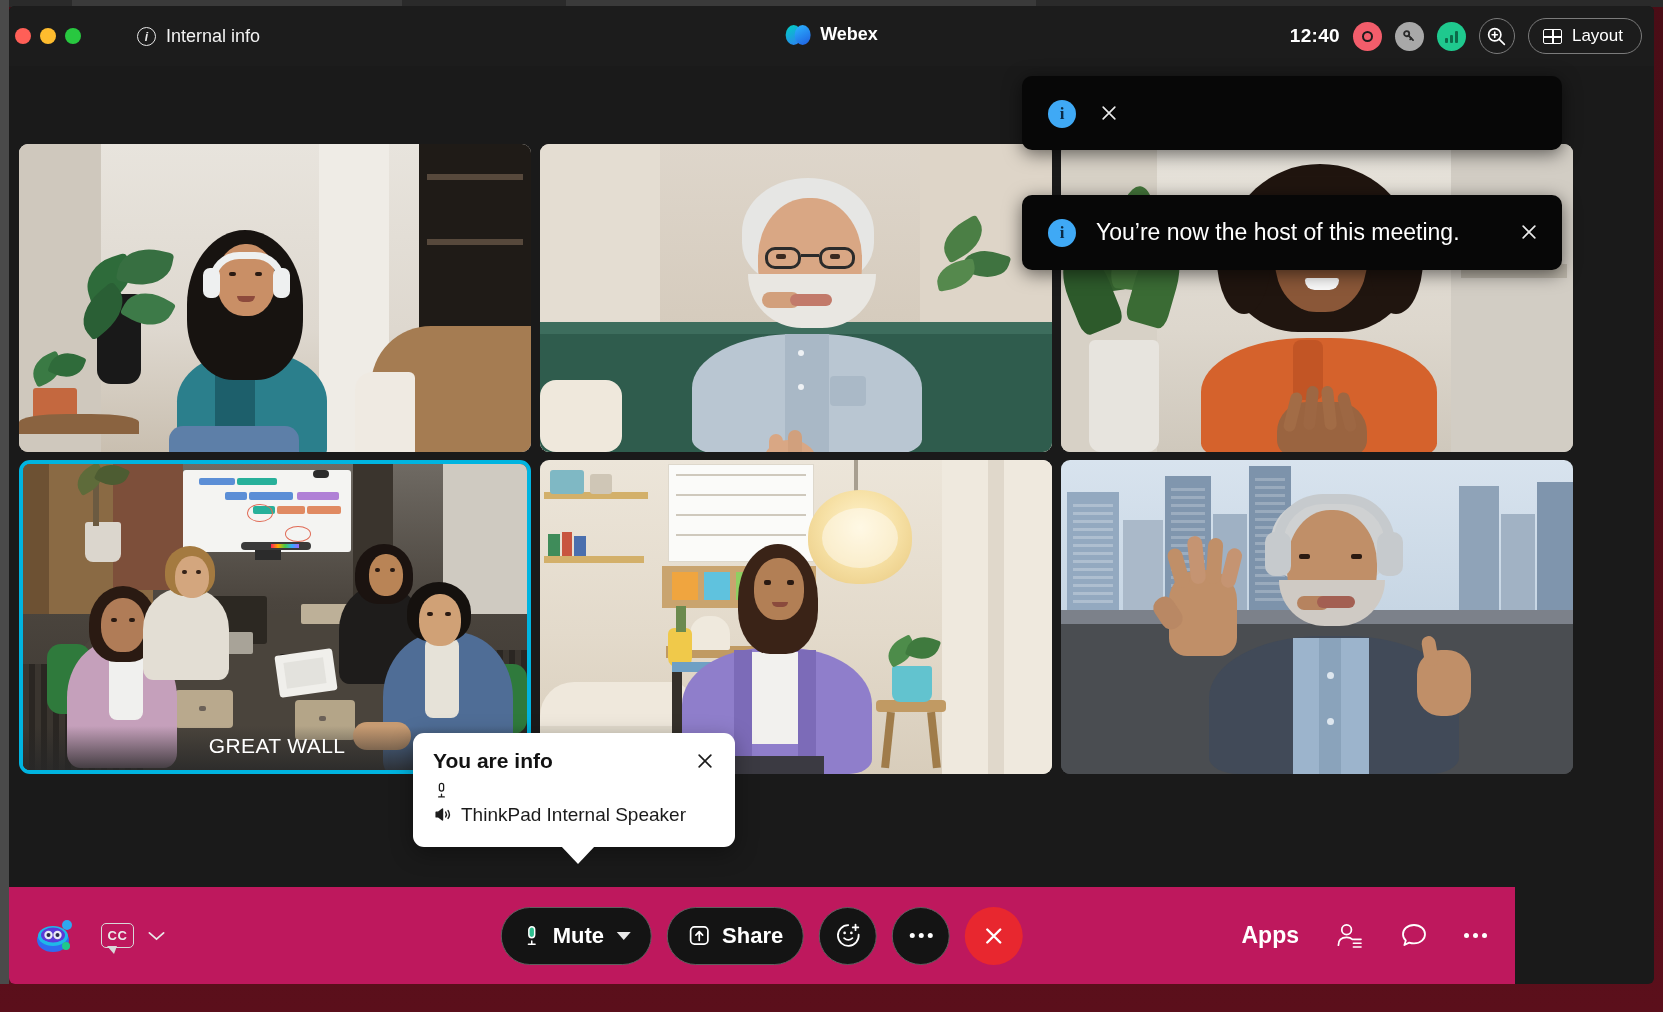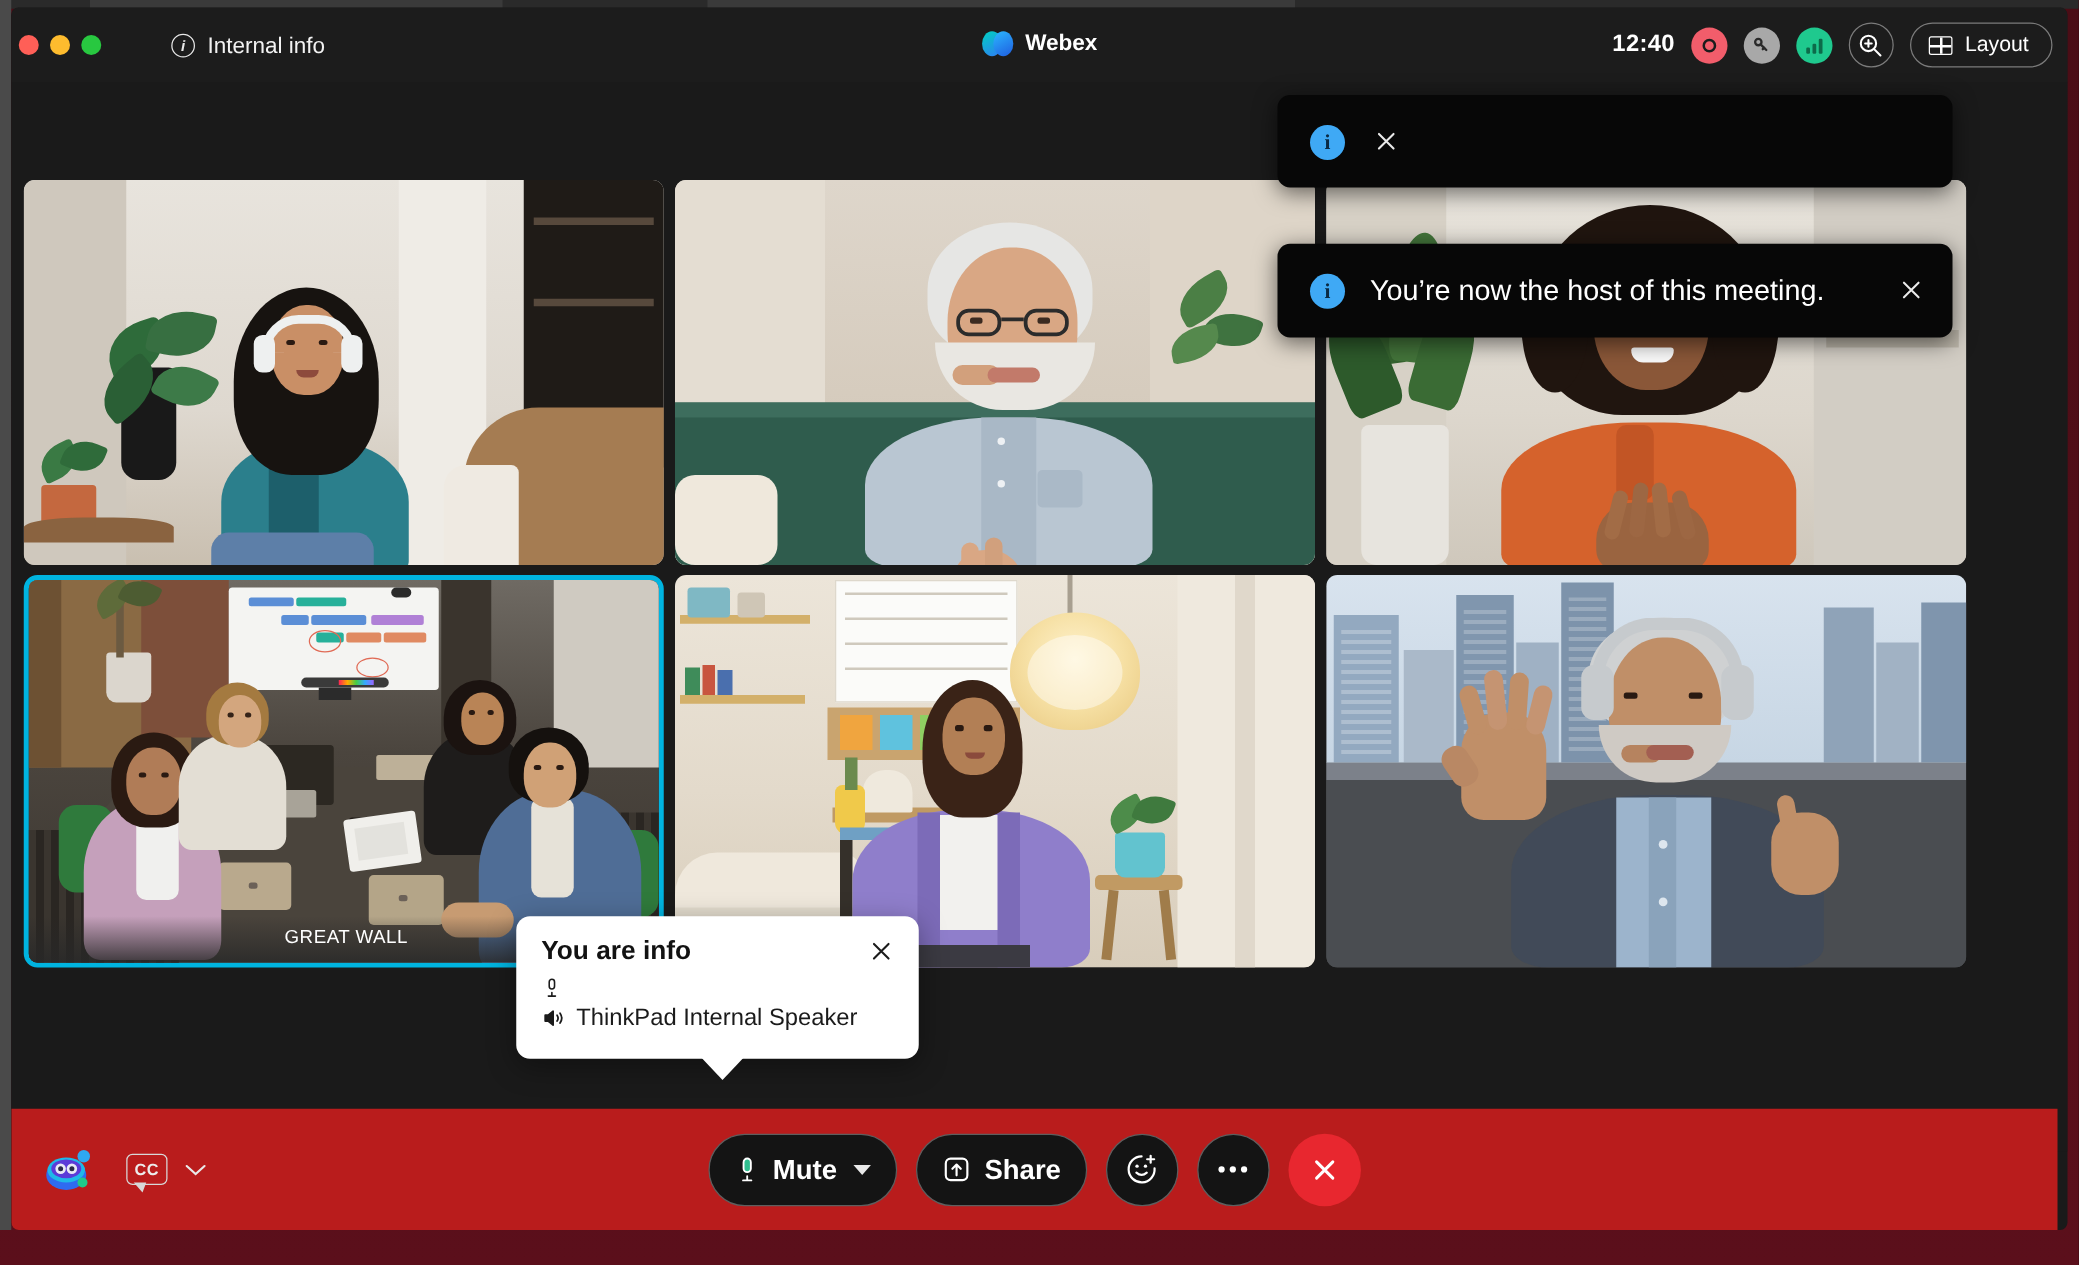--- a/index.html
+++ b/index.html
@@ -140,21 +140,21 @@
     overflow: hidden;
     background: #2b2b2b;
   }
   .tile.active {
     border: 4px solid #00b4e0;
     border-radius: 11px;
   }
   .tile-label {
     position: absolute; bottom: 0; left: 0; right: 0;
     text-align: center;
-    color: #fff; font-size: 15px;
+    color: #fff; font-size: 21px;
     padding: 8px 0 12px 4px;
     letter-spacing: .4px;
     background: linear-gradient(0deg, rgba(40,40,40,.85), rgba(40,40,40,0));
   }
 
   
   .scene { position: absolute; inset: 0; }
   .layer { position: absolute; }
 
   
@@ -209,22 +209,22 @@
     position: absolute; left: 148px; bottom: -17px;
     width: 0; height: 0;
     border-left: 17px solid transparent;
     border-right: 17px solid transparent;
     border-top: 18px solid #fff;
   }
 
   
   .controls {
     position: absolute; left: 0; bottom: 0;
-    width: 1637px; height: 97px;
-    background: #b91c1c;
+    width: 1506px; height: 97px;
+    background: #be185d;
   }
   .ctr-center {
     position: absolute; left: 50%; top: 50%;
     transform: translate(-50%,-50%);
     display: flex; align-items: center; gap: 15px;
   }
   .btn-pill {
     height: 58px; border-radius: 30px;
     border: 1.3px solid #5e5e5e;
     background: #141414;
@@ -777,16 +777,41 @@
             </span>
         </div>
 
         <div class="btn-leave">
           <svg width="26" height="26" viewBox="0 0 24 24" stroke="#ffffff" stroke-width="2.2" stroke-linecap="round">
             <path d="M6 6 L18 18 M18 6 L6 18"></path>
           </svg>
         </div>
       </div>
 
+      <div class="ctr-right">
+        <span class="apps-label">Apps</span>
+
+        <span class="icon-btn">
+          <svg width="29" height="27" viewBox="0 0 30 28" fill="none" stroke="#ffffff" stroke-width="1.8" stroke-linecap="round">
+            <circle cx="12" cy="8" r="5"></circle>
+            <path d="M3.5 24 q0 -8 8.5 -8 q4 0 6 2"></path>
+            <path d="M19 18 h8 M19 22 h8 M19 26 h8" stroke-width="1.6"></path>
+          </svg>
+        </span>
+
+        <span class="icon-btn">
+          <svg width="28" height="28" viewBox="0 0 28 28" fill="none" stroke="#ffffff" stroke-width="1.8" stroke-linejoin="round">
+            <path d="M14 3 C20.6 3 25 7.2 25 12.2 C25 17.2 20.6 21.4 14 21.4 C12.2 21.4 10.6 21.1 9.2 20.6 L4.4 23 L5.8 18.4 C4 16.8 3 14.6 3 12.2 C3 7.2 7.4 3 14 3 Z"></path>
+          </svg>
+        </span>
+
+        <span class="icon-btn">
+          <span class="dots3">
+              <i></i>
+              <i></i>
+              <i></i>
+            </span>
+        </span>
+      </div>
     </div>
 
   </div>
 </div>
 
 </body></html>

